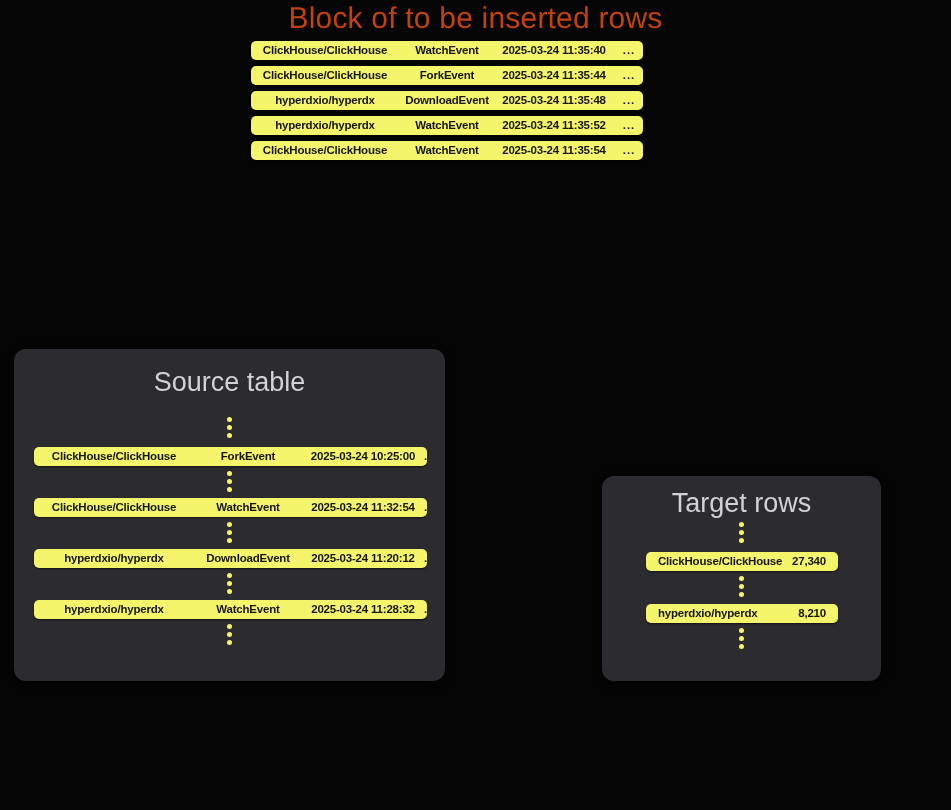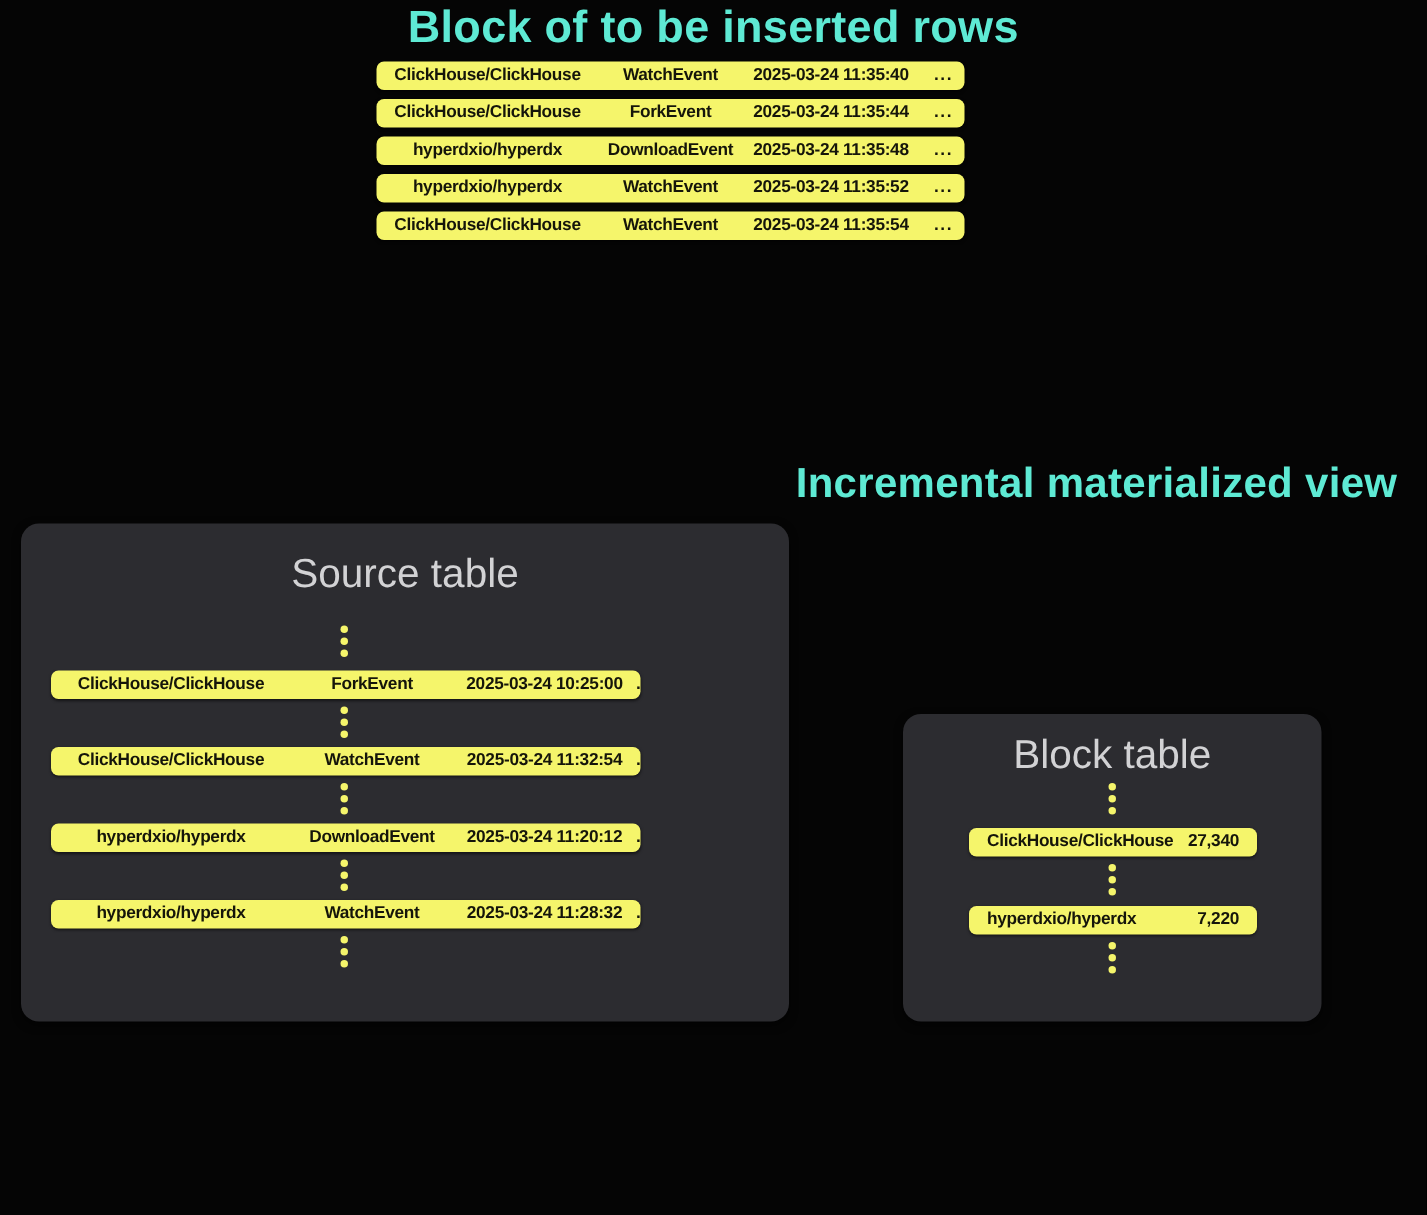--- a/index.html
+++ b/index.html
@@ -16,23 +16,23 @@
     position: relative;
     width: 951px;
     height: 810px;
     background: #050505;
     overflow: hidden;
   }
 
   
   .heading {
     position: absolute;
-    color: #5eead4;
+    color: #c2410c;
     font-family: "Liberation Sans", sans-serif;
-    font-weight: 700;
+    font-weight: 400;
     letter-spacing: 0.2px;
     white-space: nowrap;
     text-rendering: geometricPrecision;
   }
   #block-title {
     left: 0; top: 2px; width: 951px;
     text-align: center;
     font-size: 30px;
     line-height: 34px;
   }
@@ -171,24 +171,23 @@
         <span class="c-more">...</span>
       </div>
       <div class="rowchip block-row" style="left: 251px; top: 141px; width: 392px;">
         <span class="c-repo">ClickHouse/ClickHouse</span>
         <span class="c-event">WatchEvent</span>
         <span class="c-ts">2025-03-24 11:35:54</span>
         <span class="c-more">...</span>
       </div>
     </div>
 
-  <div class="heading" id="imv-title">Incremental materialized view</div>
-
-
-  <div class="panel" id="source-panel" style="left:14px; top:349px; width:512px; height:332px;">
+
+
+  <div class="panel" id="source-panel" style="left:14px; top:349px; width:431px; height:332px;">
     <div class="panel-title" style="top:18px;">Source table</div>
     <div id="source-rows-group">
         <div class="vdots" style="left: 212px; top: 68px; height: 21px;">
           <i></i>
           <i></i>
           <i></i>
         </div>
         <div class="rowchip src-row" style="left: 20px; top: 98px; width: 393px;">
           <span class="c-repo">ClickHouse/ClickHouse</span>
           <span class="c-event">ForkEvent</span>
@@ -230,39 +229,39 @@
         </div>
         <div class="vdots" style="left: 212px; top: 275px; height: 21px;">
           <i></i>
           <i></i>
           <i></i>
         </div>
       </div>
   </div>
 
   <div class="panel" id="target-panel" style="left:602px; top:476px; width:279px; height:205px;">
-    <div class="panel-title" style="top:12px;">Block table</div>
+    <div class="panel-title" style="top:12px;">Target rows</div>
     <div id="target-rows-group">
         <div class="vdots" style="left: 136px; top: 46px; height: 21px;">
           <i></i>
           <i></i>
           <i></i>
         </div>
         <div class="rowchip tgt-row" style="left: 44px; top: 76px; width: 192px;">
           <span class="c-key">ClickHouse/ClickHouse</span>
           <span class="c-val">27,340</span>
         </div>
         <div class="vdots" style="left: 136px; top: 100px; height: 21px;">
           <i></i>
           <i></i>
           <i></i>
         </div>
         <div class="rowchip tgt-row" style="left: 44px; top: 128px; width: 192px;">
           <span class="c-key">hyperdxio/hyperdx</span>
-          <span class="c-val">7,220</span>
+          <span class="c-val">8,210</span>
         </div>
         <div class="vdots" style="left: 136px; top: 152px; height: 21px;">
           <i></i>
           <i></i>
           <i></i>
         </div>
       </div>
   </div>
 
 </div>

